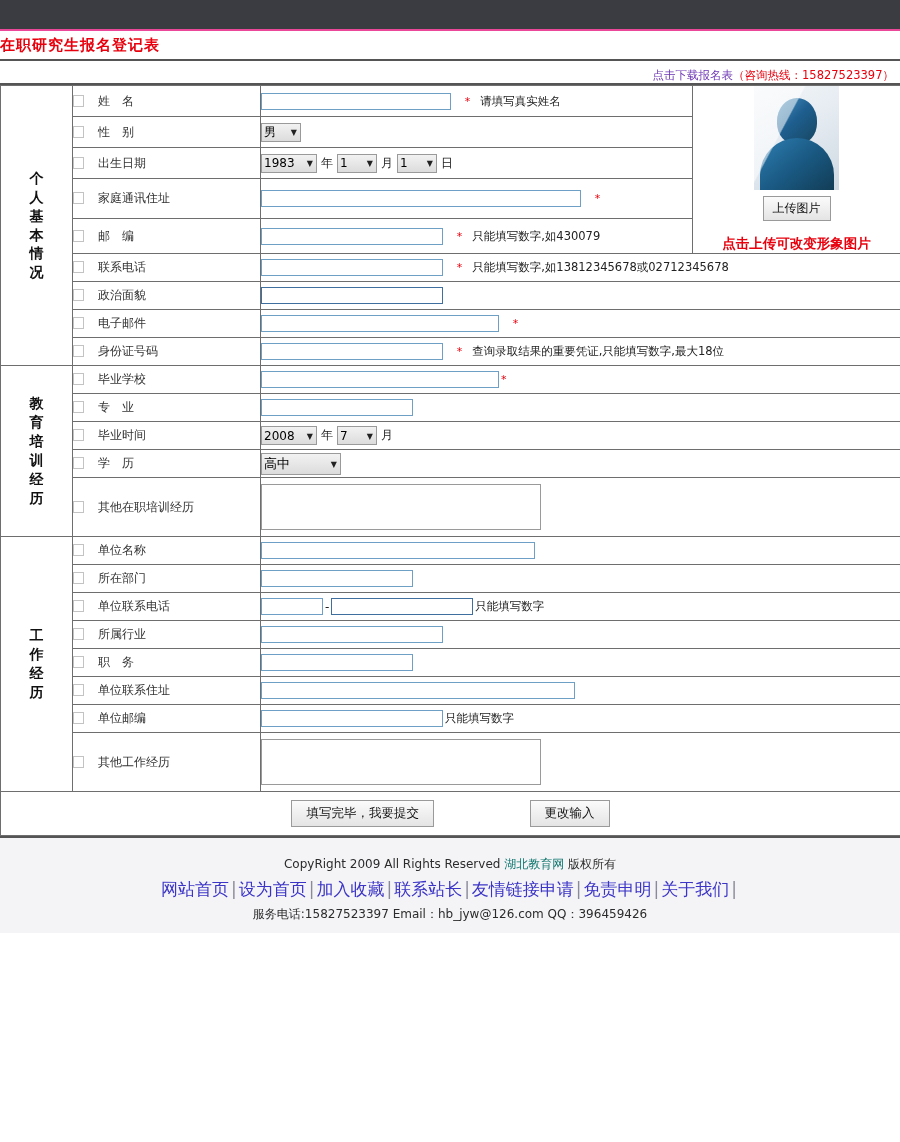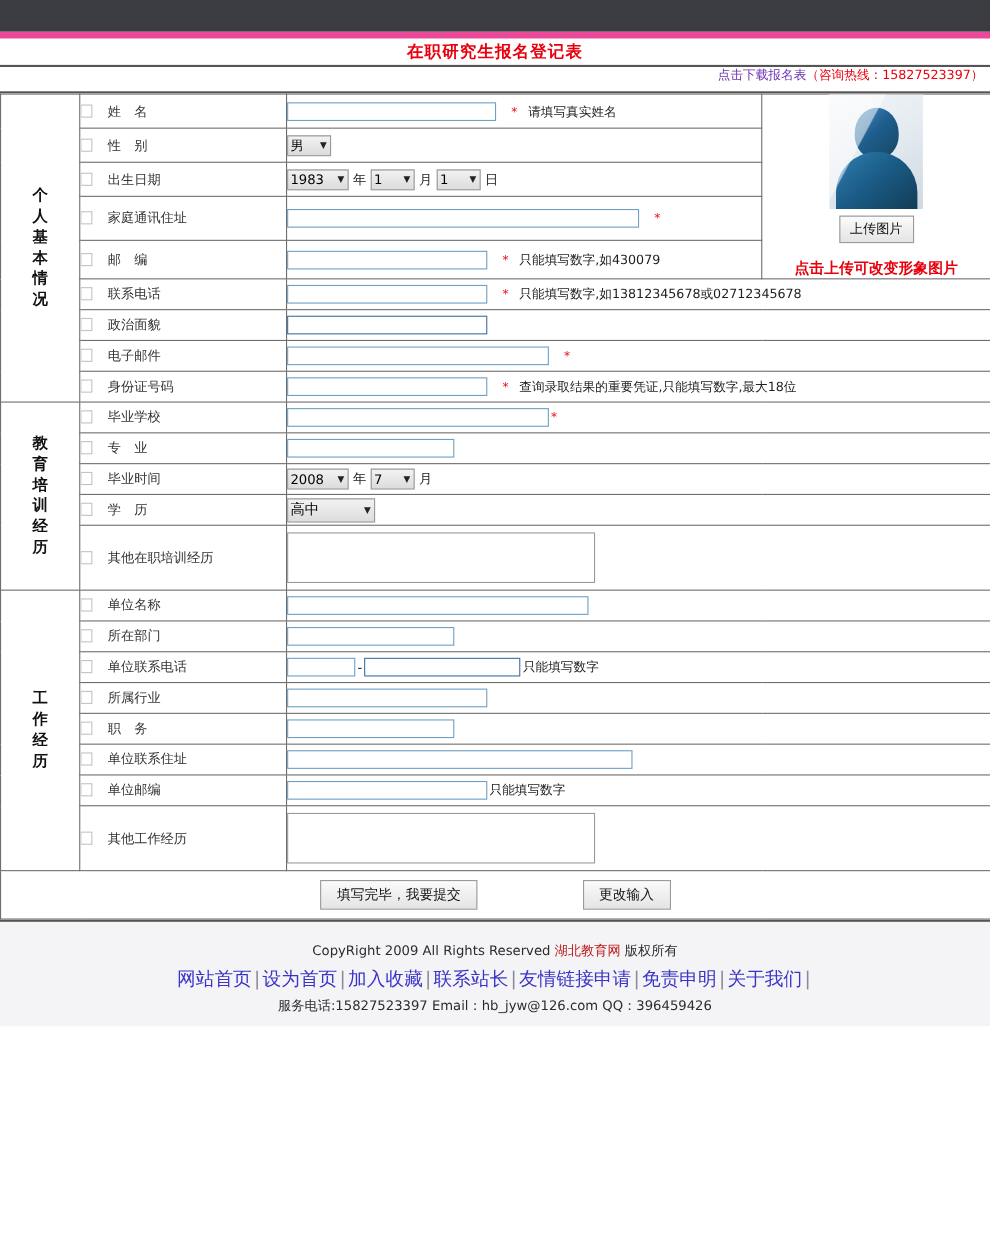--- a/index.html
+++ b/index.html
@@ -7,30 +7,30 @@
   body {
     width:900px; height:1142px;
     background:#ffffff;
     font-family:"DejaVu Sans","Liberation Sans",sans-serif;
     font-size:12px; color:#222;
     overflow:hidden;
   }
   .topbar { height:29px; background:#3b3b42; width:100%; }
   .page { width:900px; background:#fff; }
   .title-band {
-    border-top:6px solid #ec4899; border-bottom:2px solid #555;
-    height:32px; display:flex; align-items:center; justify-content:center;
+    border-top:2px solid #ec4899; border-bottom:2px solid #555;
+    height:32px; display:flex; align-items:center; 
     background:#fff;
   }
   .title-band .t {
     color:#e8000d; font-weight:bold; font-size:15px; letter-spacing:1px;
   }
   .link-band {
     border-bottom:2px solid #555;
-    height:24px; display:flex; align-items:flex-start; justify-content:flex-end;
+    height:24px; display:flex; align-items:flex-end; justify-content:flex-end;
     padding-right:6px; background:#fff;
   }
   .dl-link { color:#6b34b3; font-size:11.5px; text-decoration:none; }
   .hot { color:#e8000d; font-size:11.5px; }
 
   table.form {
     border-collapse:collapse; width:900px; background:#fff;
     table-layout:fixed;
   }
   table.form td {
@@ -115,21 +115,21 @@
 
   td.actions { height:44px; text-align:center; }
   td.actions .btn { padding:4px 14px; font-size:12.5px; }
   td.actions .gap { display:inline-block; width:88px; }
 
   .footer {
     background:#f4f4f7; border-top:2px solid #555;
     padding:18px 0 10px; text-align:center;
   }
   .footer .l1 { font-size:12px; color:#2b2b2b; margin-bottom:5px; }
-  .footer .l1 a { color:#b91c1c; text-decoration:none; }
+  .footer .l1 a { color:#0f766e; text-decoration:none; }
   .footer .l2 { font-size:17px; margin-bottom:5px; color:#3b34c6; }
   .footer .l2 a { color:#3b34c6; text-decoration:none; }
   .footer .l2 .sep { color:#8a8a9a; margin:0 2px; }
   .footer .l3 { font-size:12px; color:#2b2b2b; }
   .cnzz-wrap { text-align:center; padding:18px 0 0; background:#fff; }
   .cnzz {
     display:inline-block; border:1px solid #cfcfcf; background:#f6f6f6;
     padding:1px 3px; font-size:7px; font-weight:bold; color:#333;
     letter-spacing:.5px; font-family:"DejaVu Sans Mono","Liberation Mono",monospace;
   }

